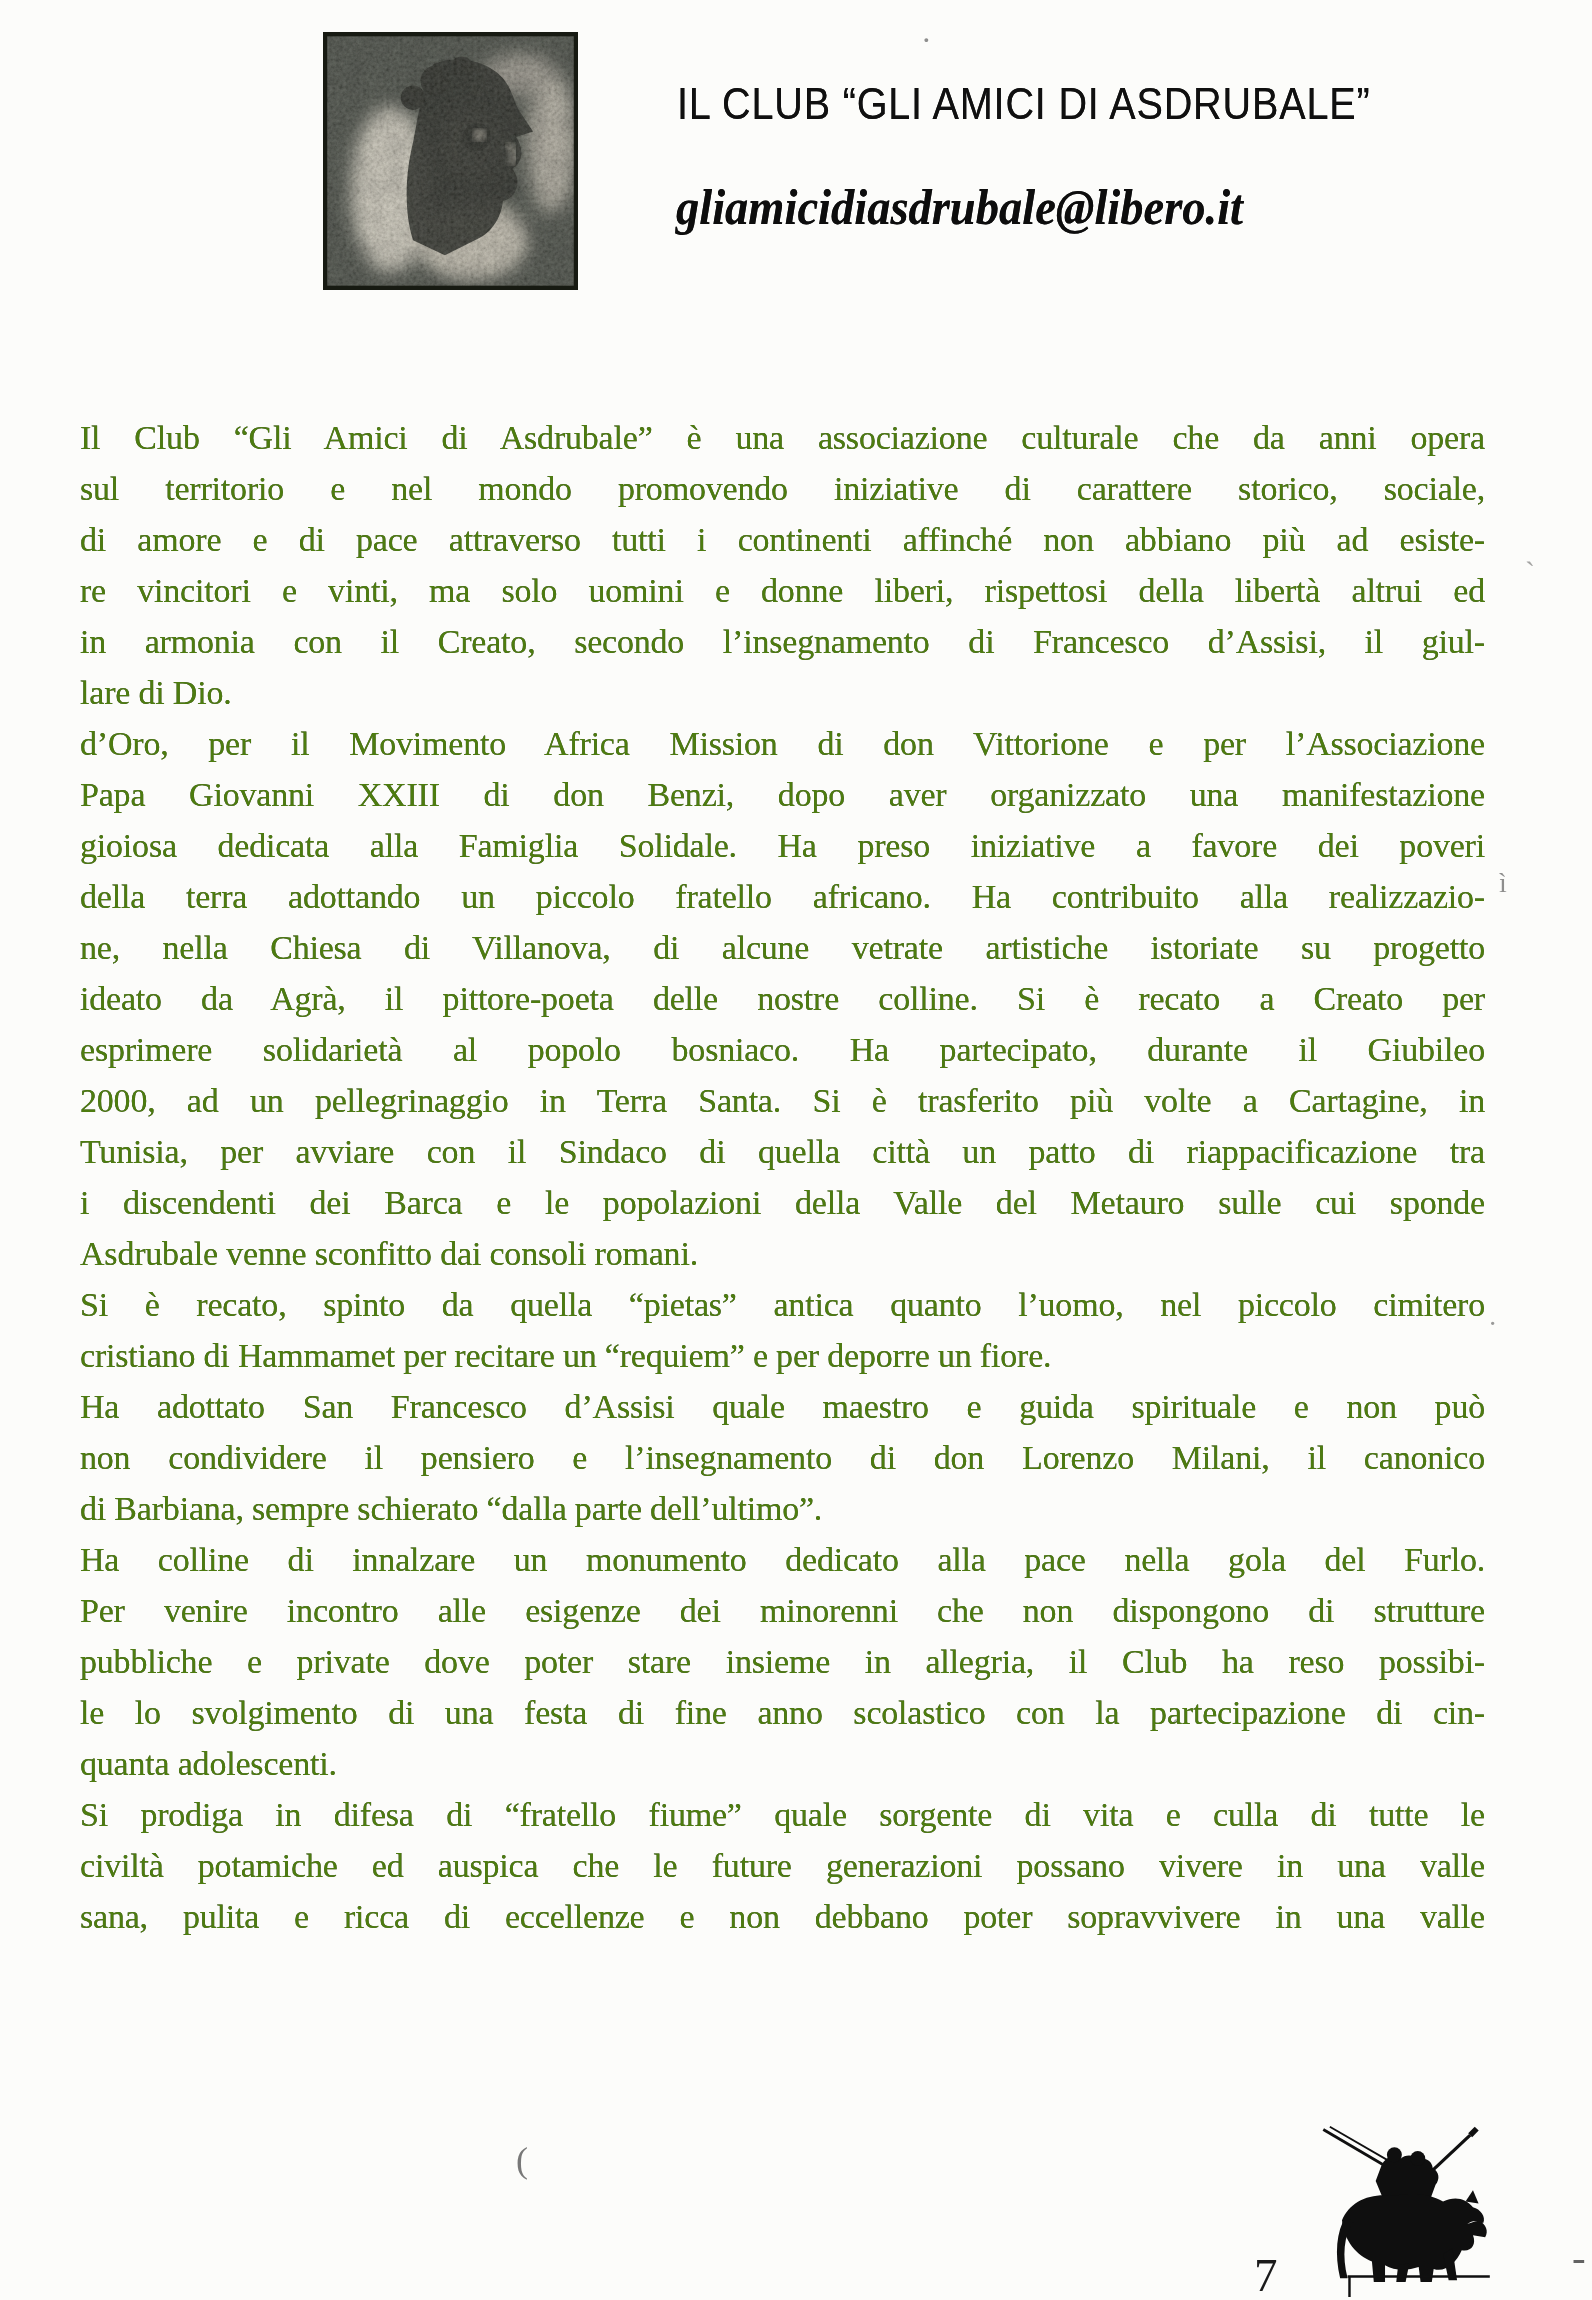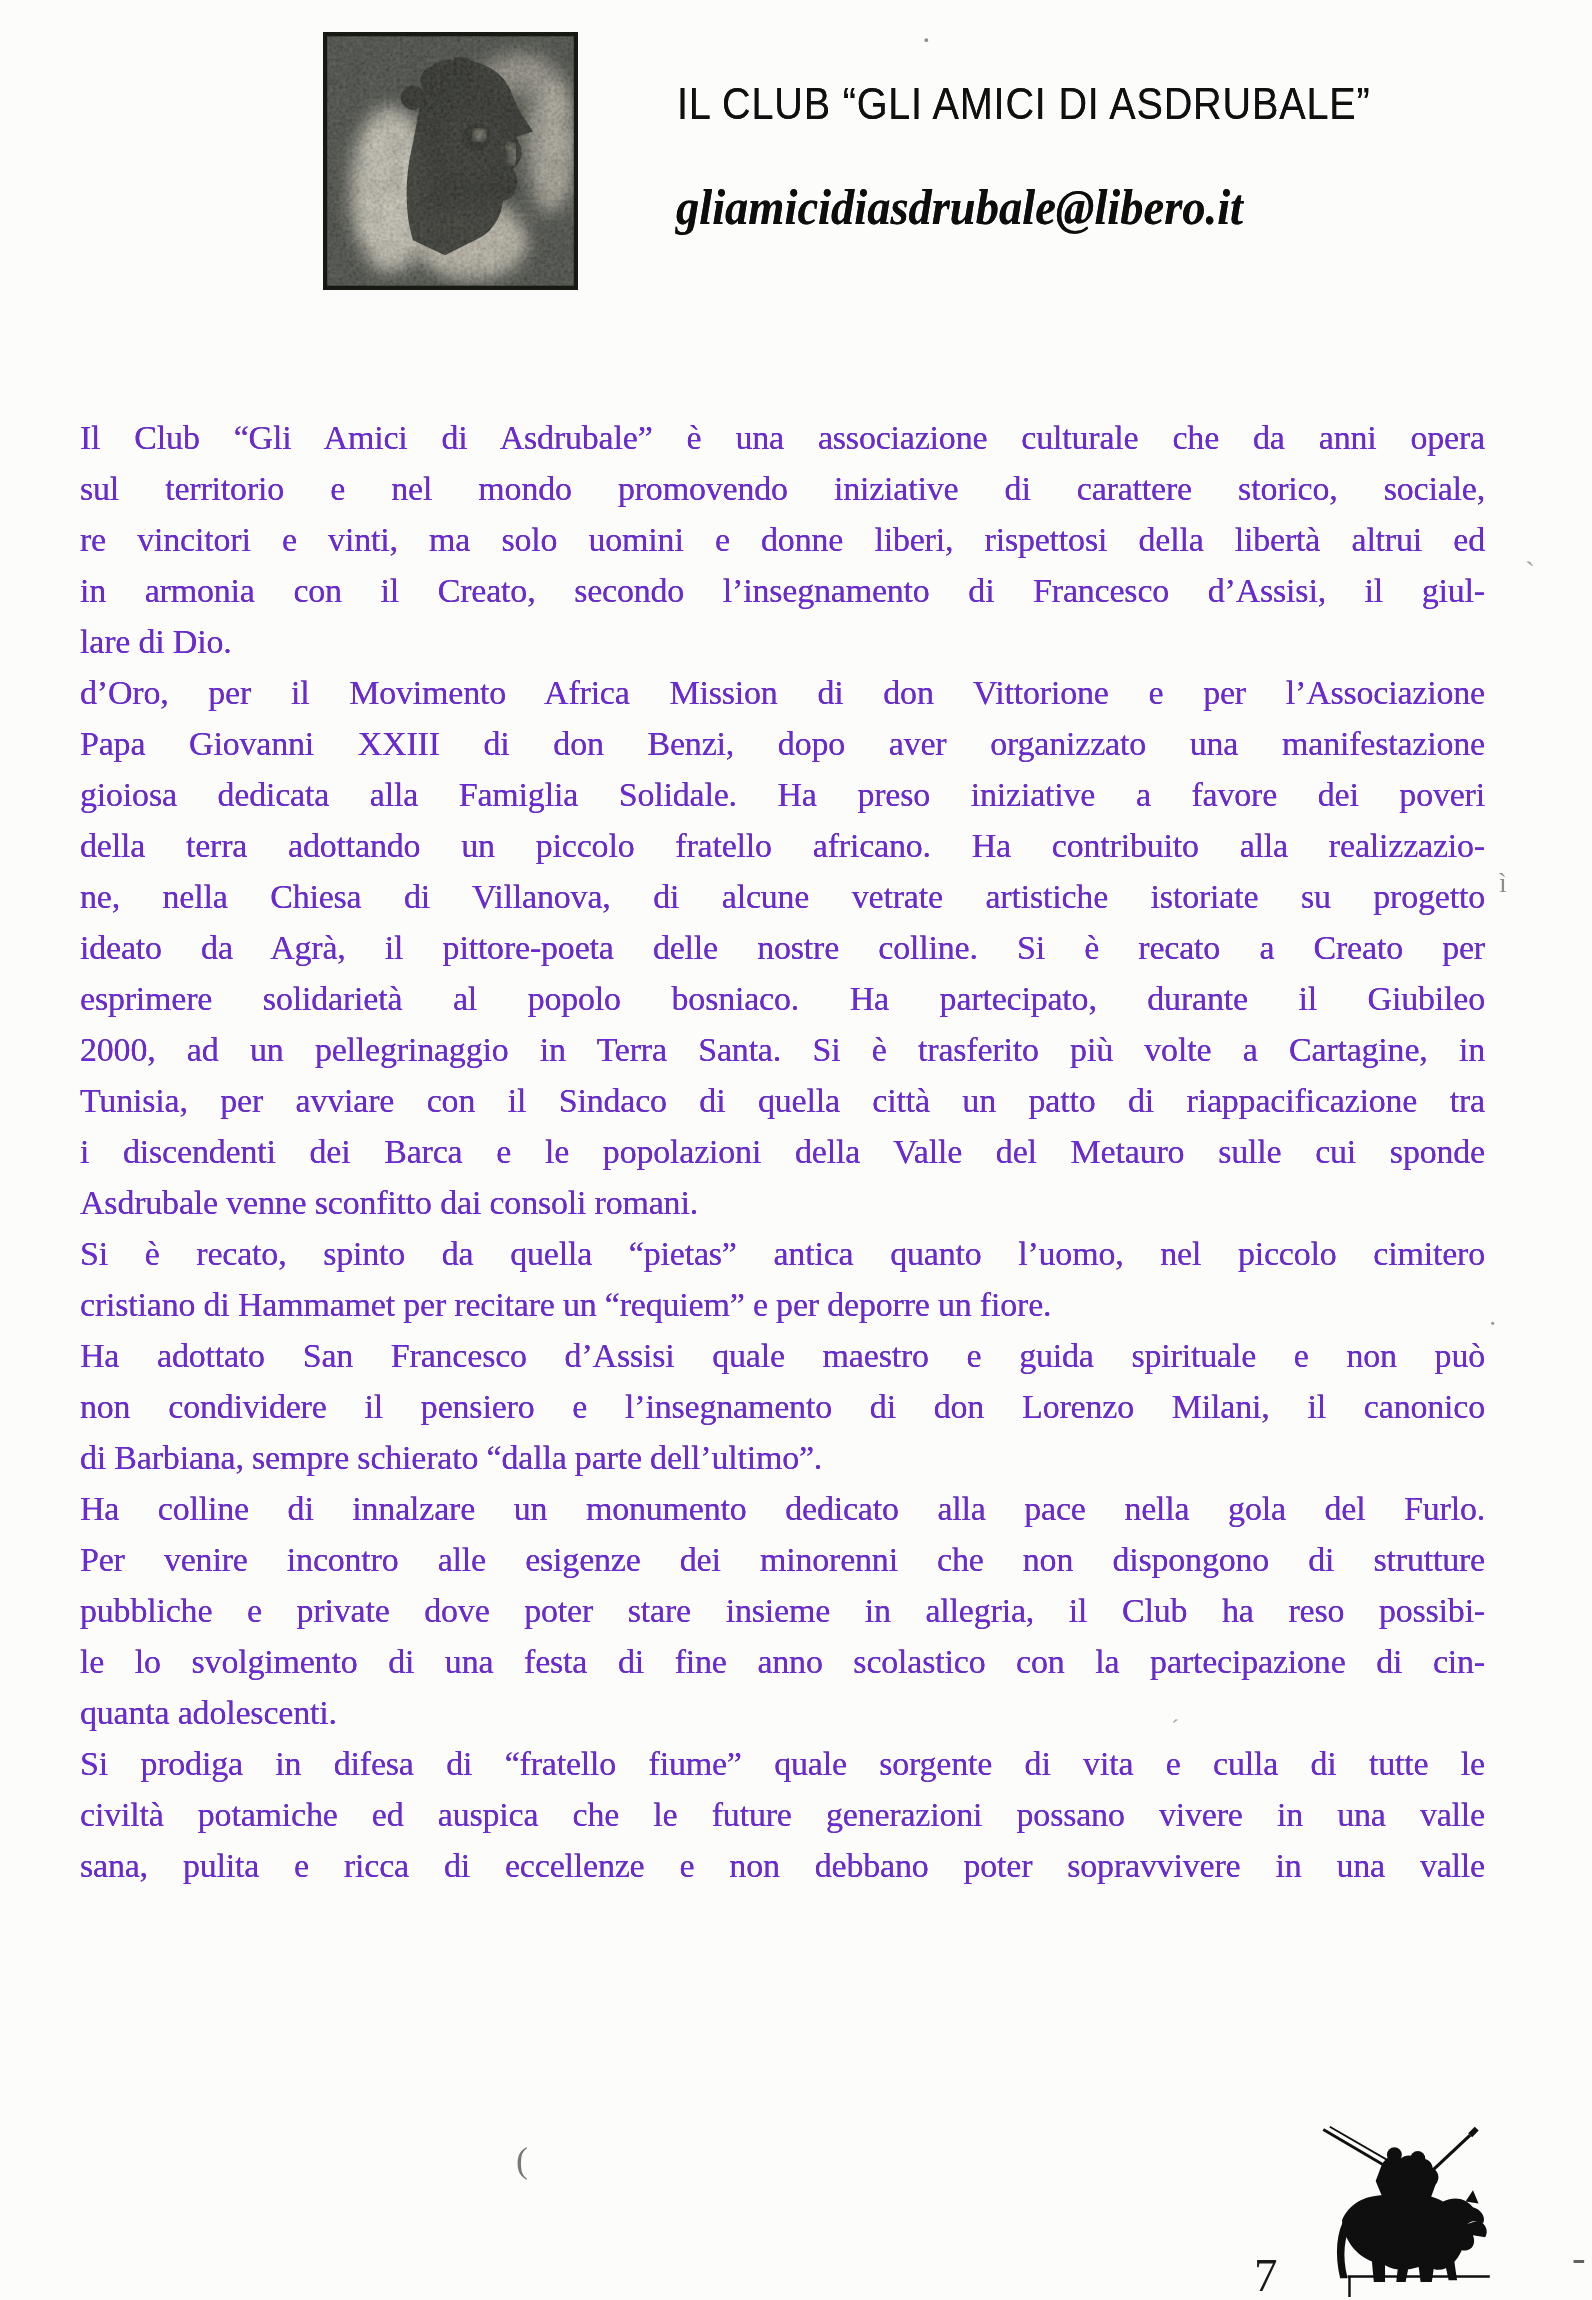--- a/index.html
+++ b/index.html
@@ -26,21 +26,21 @@
     position: absolute; left: 676px; top: 182px;
     font-family: "Liberation Serif", serif;
     font-style: italic; font-weight: bold;
     font-size: 50px; color: #0d0d0d; white-space: nowrap;
     transform: scaleX(0.93); transform-origin: 0 0;
     text-shadow: 0 0 0.6px rgba(0,0,0,0.8);
     line-height: 1;
   }
   .body-text {
     position: absolute; left: 80px; top: 412px; width: 1405px;
-    color: #6d28d9;
+    color: #4d7c0f;
     text-shadow: 0 0 0.5px rgba(0,0,0,0.7);
   }
   .line {
     font-size: 34px; line-height: 51px;
     letter-spacing: -0.2px;
     text-align: justify;
     text-align-last: justify;
     white-space: normal;
   }
   .line.lastline { text-align-last: left; }
@@ -109,20 +109,21 @@
     </svg>
   </div>
 
   <div class="title">IL CLUB “GLI AMICI DI ASDRUBALE”</div>
   <div class="email">gliamicidiasdrubale@libero.it</div>
 
   <div class="body-text">
       <div>
         <div class="line">Il Club “Gli Amici di Asdrubale” è una associazione culturale che da anni opera</div>
         <div class="line">sul territorio e nel mondo promovendo iniziative di carattere storico, sociale,</div>
+        <div class="line">di amore e di pace attraverso tutti i continenti affinché non abbiano più ad esiste-</div>
         <div class="line">re vincitori e vinti, ma solo uomini e donne liberi, rispettosi della libertà altrui ed</div>
         <div class="line">in armonia con il Creato, secondo l’insegnamento di Francesco d’Assisi, il giul-</div>
         <div class="line lastline">lare di Dio.</div>
       </div>
       <div>
         <div class="line">d’Oro, per il Movimento Africa Mission di don Vittorione e per l’Associazione</div>
         <div class="line">Papa Giovanni XXIII di don Benzi, dopo aver organizzato una manifestazione</div>
         <div class="line">gioiosa dedicata alla Famiglia Solidale. Ha preso iniziative a favore dei poveri</div>
         <div class="line">della terra adottando un piccolo fratello africano. Ha contribuito alla realizzazio-</div>
         <div class="line">ne, nella Chiesa di Villanova, di alcune vetrate artistiche istoriate su progetto</div>

